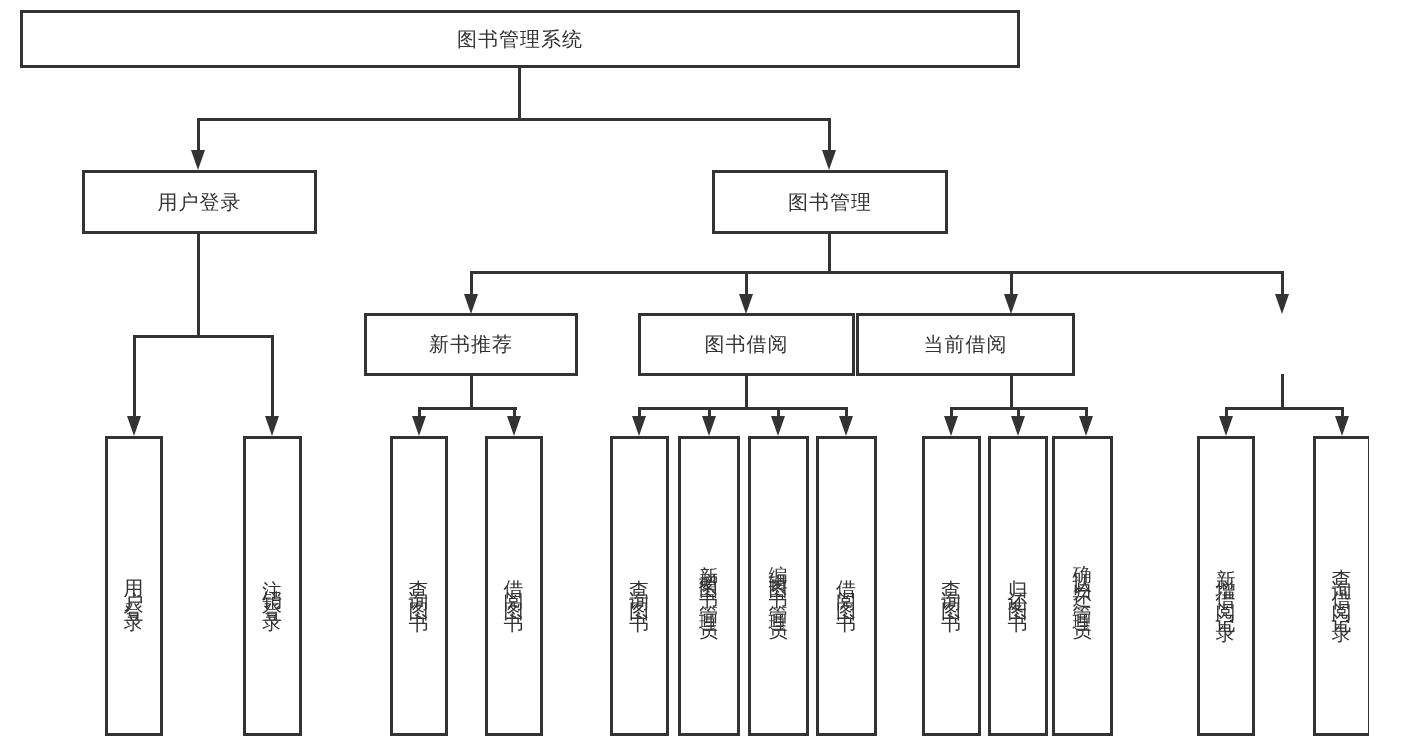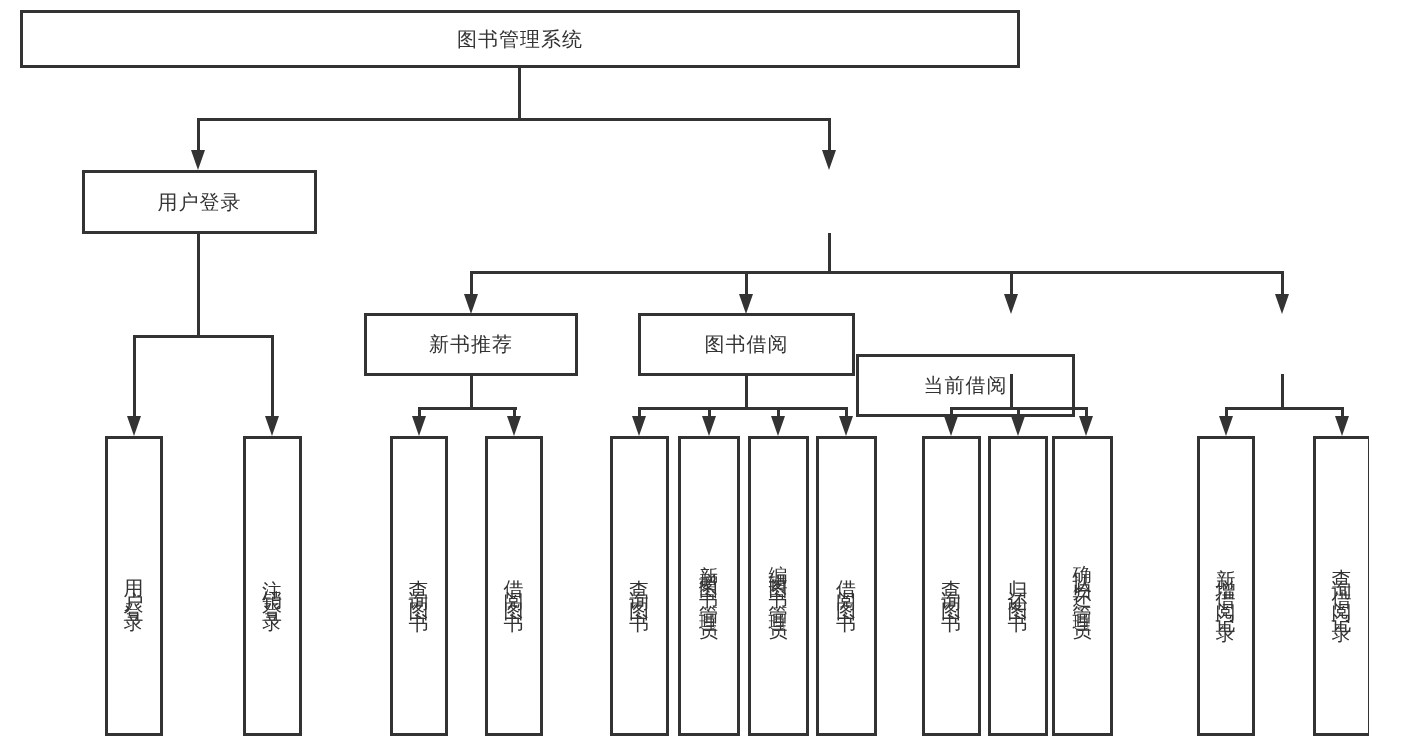--- a/index.html
+++ b/index.html
@@ -73,20 +73,23 @@
   <div class="ln" style="left:518px; top:66px; width:3px; height:55px;"></div>
   <div class="ln" style="left:197px; top:118px; width:634px; height:3px;"></div>
   <div class="ln" style="left:197px; top:118px; width:3px; height:34px;"></div>
   <div class="ar" style="left:191px; top:150px;"></div>
   <div class="ln" style="left:828px; top:118px; width:3px; height:34px;"></div>
   <div class="ar" style="left:822px; top:150px;"></div>
 
   <div class="box" style="left:82px; top:170px; width:235px; height:64px;">
     <span class="hlabel">用户登录</span>
   </div>
+  <div class="box" style="left:712px; top:170px; width:236px; height:64px;">
+    <span class="hlabel">图书管理</span>
+  </div>
 
   <div class="ln" style="left:197px; top:233px; width:3px; height:105px;"></div>
   <div class="ln" style="left:133px; top:335px; width:141px; height:3px;"></div>
   <div class="ln" style="left:133px; top:335px; width:3px; height:83px;"></div>
   <div class="ar" style="left:127px; top:416px;"></div>
   <div class="ln" style="left:271px; top:335px; width:3px; height:83px;"></div>
   <div class="ar" style="left:265px; top:416px;"></div>
 
   <div class="ln" style="left:828px; top:233px; width:3px; height:41px;"></div>
   <div class="ln" style="left:470px; top:271px; width:813px; height:3px;"></div>
@@ -98,21 +101,21 @@
   <div class="ar" style="left:1004px; top:294px;"></div>
   <div class="ln" style="left:1281px; top:271px; width:3px; height:26px;"></div>
   <div class="ar" style="left:1275px; top:294px;"></div>
 
   <div class="box" style="left:364px; top:313px; width:214px; height:63px;">
     <span class="hlabel">新书推荐</span>
   </div>
   <div class="box" style="left:638px; top:313px; width:217px; height:63px;">
     <span class="hlabel">图书借阅</span>
   </div>
-  <div class="box" style="left:856px; top:313px; width:219px; height:63px;margin-top:41px;">
+  <div class="box" style="left:856px; top:313px; width:219px; height:63px;">
     <span class="hlabel">当前借阅</span>
   </div>
 
   <div class="ln" style="left:470px; top:374px; width:3px; height:36px;"></div>
   <div class="ln" style="left:418px; top:407px; width:99px; height:3px;"></div>
   <div class="ln" style="left:418px; top:407px; width:3px; height:11px;"></div>
   <div class="ar" style="left:412px; top:416px;"></div>
   <div class="ln" style="left:513px; top:407px; width:3px; height:11px;"></div>
   <div class="ar" style="left:507px; top:416px;"></div>
 

